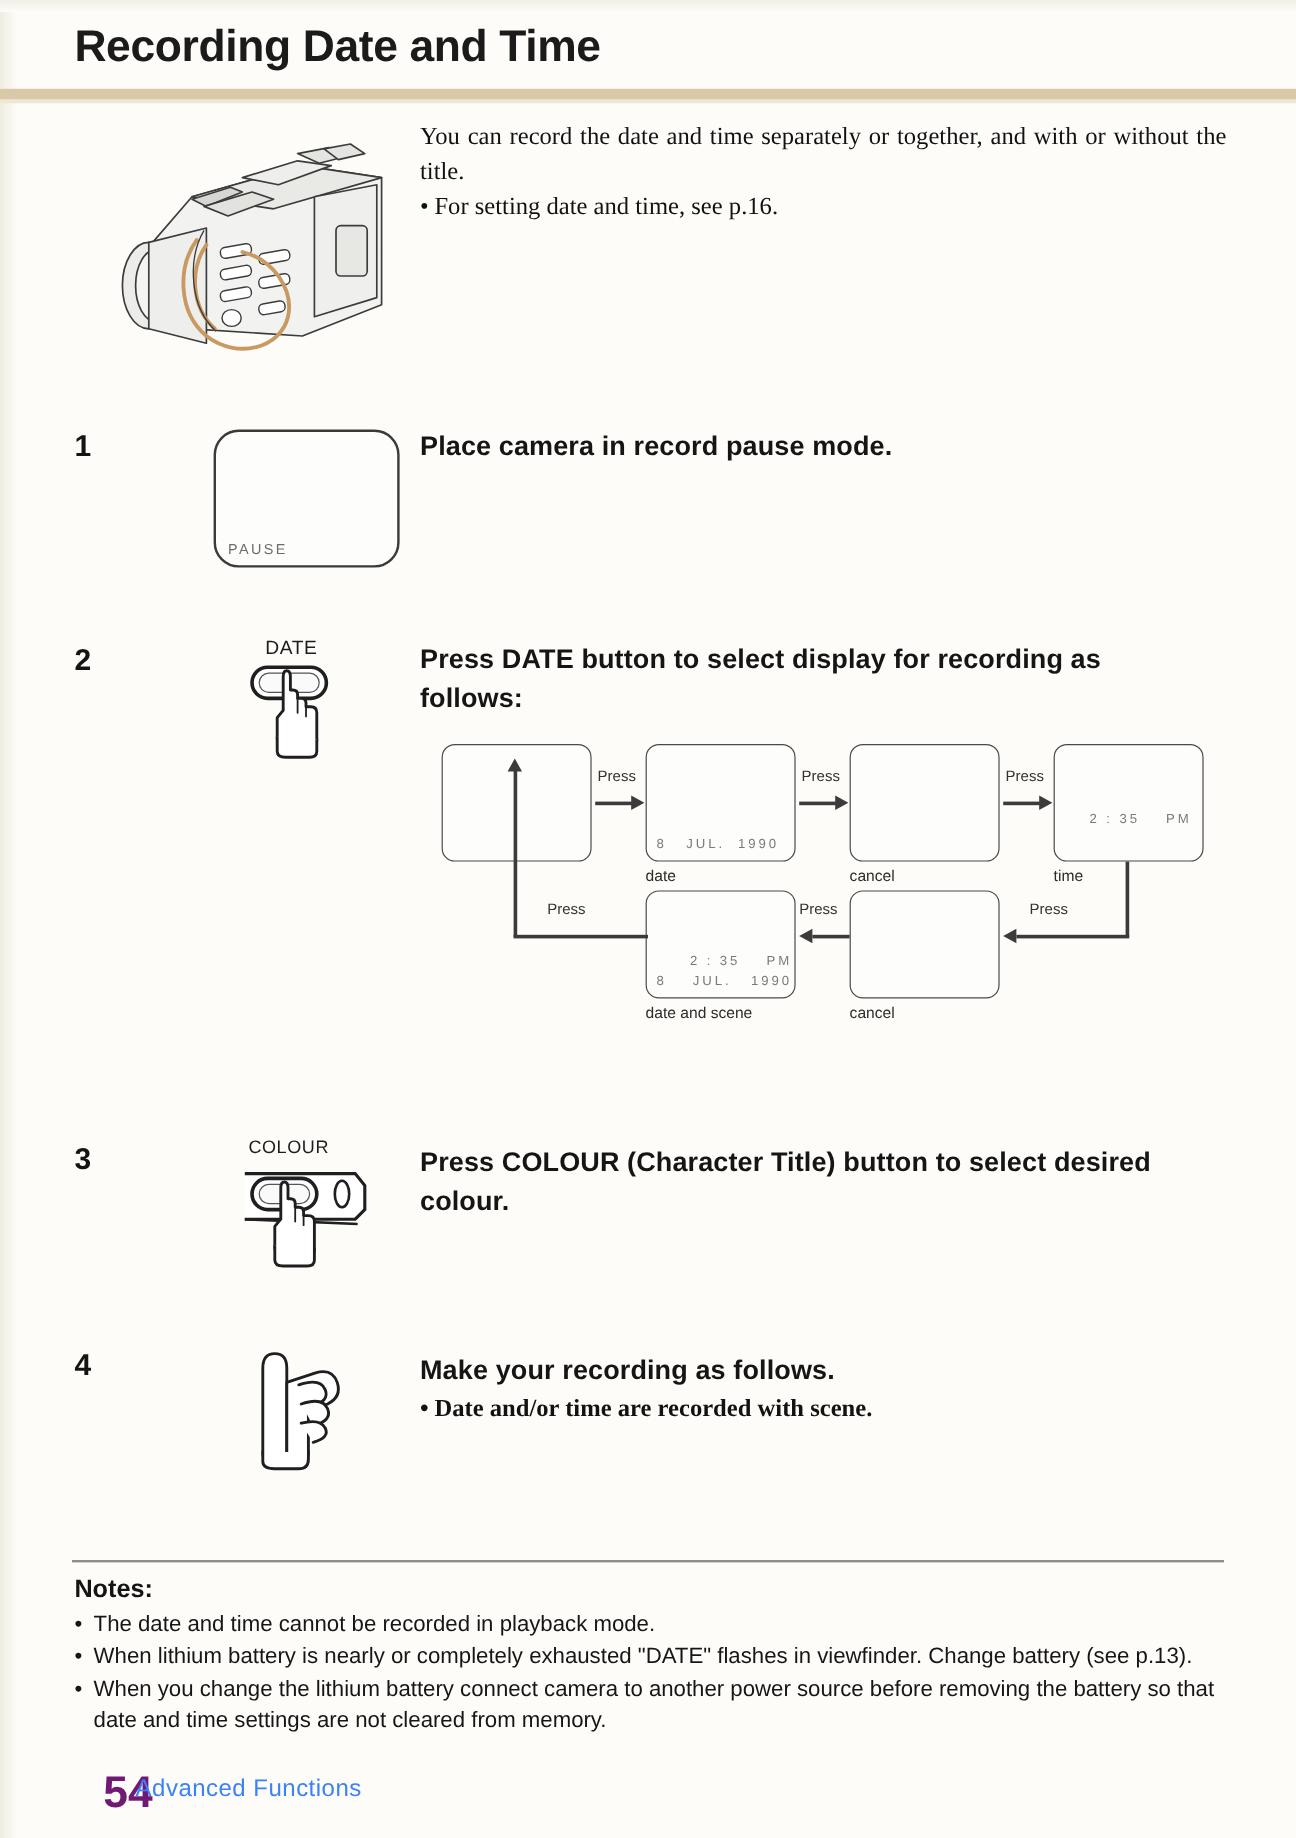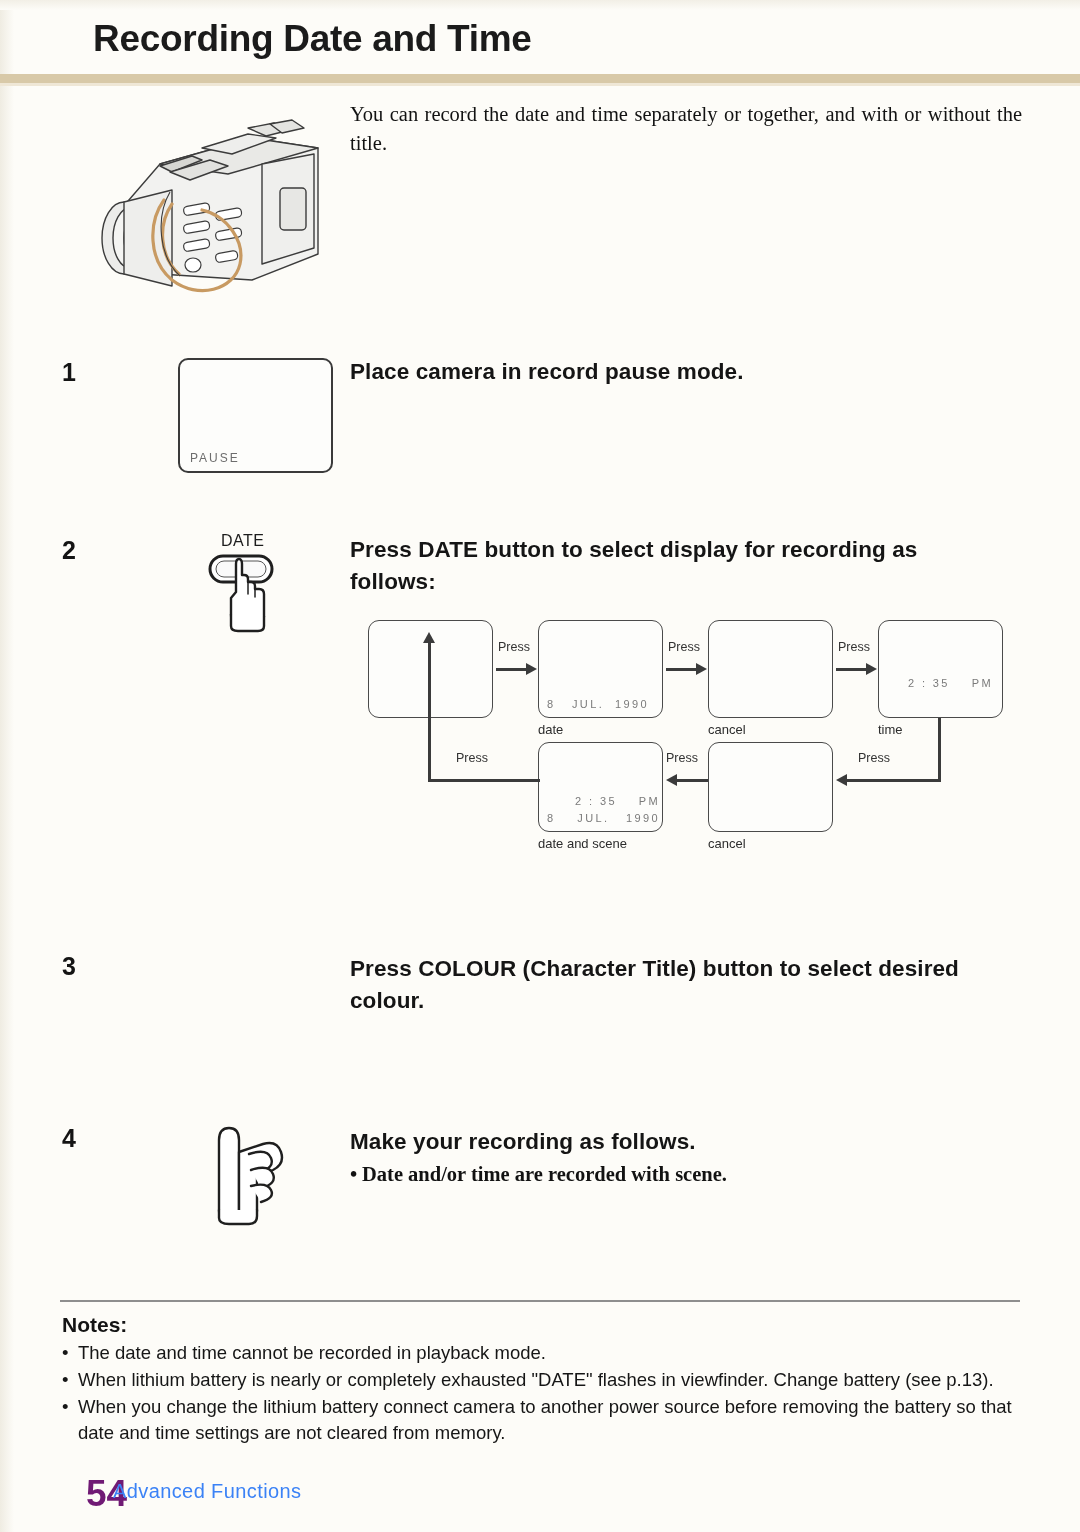--- a/index.html
+++ b/index.html
@@ -32,21 +32,20 @@
 
   
   .page-title {
     position: absolute;
     left: 62px;
     top: 18px;
     font-size: 37px;
     font-weight: bold;
     letter-spacing: -0.3px;
     color: #1b1b1b;
-    margin-left: 31px;
   }
   .title-rule {
     position: absolute;
     left: 0;
     top: 74px;
     width: 1080px;
     height: 9px;
     background: #d8c9a8;
   }
   .title-rule-shadow {
@@ -108,21 +107,21 @@
     font-family: "Liberation Serif", serif;
     font-size: 20.5px;
     line-height: 29px;
     color: #121212;
   }
 
   
   .vf {
     position: absolute;
     border: 2px solid #3a3a3a;
-    border-radius: 10px;
+    border-radius: 21px;
     background: #fdfdfb;
     box-sizing: border-box;
   }
   .vf-text {
     position: absolute;
     font-family: "Liberation Sans", sans-serif;
     color: #6d6d6d;
     letter-spacing: 2px;
     white-space: pre;
   }
@@ -295,20 +294,23 @@
         <path d="M120 100 C 106 120, 107 152, 127 170"></path>
       </g>
       <g fill="none" stroke="#3c3c3c" stroke-width="1.1">
         <path d="M118 88 C 104 112, 106 152, 128 172"></path>
       </g>
     </svg>
   </div>
 
   <div class="intro">
     <div>You can record the date and time separately or together, and with or without the title.</div>
+    <div class="bullet-line">
+      <span class="dot">•</span><span>For setting date and time, see p.16.</span>
+    </div>
   </div>
 
   <div class="step-num" style="left:62px; top:358px;">1</div>
 
   <div class="vf" style="left:178px; top:358px; width:155px; height:115px;">
     <span class="vf-text" style="left:10px; bottom:6px; font-size:12px;">PAUSE</span>
   </div>
 
   <div class="step-head" style="left:350px; top:356px; width:660px;">Place camera in record pause mode.</div>
 
@@ -384,20 +386,41 @@
 
     <div class="fline" style="left:68px; top:167px; width:112px; height:2.5px;"></div>
     <div class="fline" style="left:68px; top:30px; width:2.5px; height:139px;"></div>
     <div class="arrow-u" style="left:63px; top:20px;"></div>
     <div class="flow-label" style="left:96px; top:139px;">Press</div>
 
   </div>
 
   <div class="step-num" style="left:62px; top:952px;">3</div>
 
+  <div style="position:absolute; left:200px; top:948px; width:115px; height:110px;">
+    <div style="position:absolute; left:7px; top:0; font-size:15px; letter-spacing:0.5px; color:#1c1c1c;">COLOUR</div>
+    <svg width="115" height="90" viewBox="0 0 115 90" style="position:absolute; left:0; top:20px;">
+
+      <path d="M4 10 L96 10 L104 20 L104 40 L96 48 L4 48" fill="#ffffff" stroke="#1f1f1f" stroke-width="2.6"></path>
+
+      <rect x="10" y="14" width="54" height="26" rx="13" fill="#ffffff" stroke="#1f1f1f" stroke-width="3"></rect>
+      <rect x="16" y="19" width="42" height="16" rx="8" fill="#fafafa" stroke="#555" stroke-width="1"></rect>
+
+      <ellipse cx="85" cy="27" rx="6" ry="11" fill="#ffffff" stroke="#1f1f1f" stroke-width="2.2"></ellipse>
+
+      <path d="M4 48 L98 52" stroke="#1f1f1f" stroke-width="2.2" fill="none"></path>
+
+      <g fill="#ffffff" stroke="#1f1f1f" stroke-width="2.4" stroke-linejoin="round" stroke-linecap="round">
+        <path d="M34 22 L34 48 L29 54 L29 70 Q29 80 38 80 L55 80 Q62 80 62 72 L62 50 Q62 45 57 45 L53 45 L53 42 Q53 38 49 38 L46 38 L46 35 Q46 31 42 31 L40 31 L40 22 Q40 17 37 17 Q34 17 34 22 Z"></path>
+        <path d="M46 38 L46 50" stroke-width="1.5"></path>
+        <path d="M53 45 L53 53" stroke-width="1.5"></path>
+      </g>
+      <path d="M29 70 L29 82 Q29 87 36 87 L56 87 Q62 87 62 82 L62 72" fill="#ffffff" stroke="#1f1f1f" stroke-width="2.4"></path>
+    </svg>
+  </div>
 
   <div class="step-head" style="left:350px; top:953px; width:660px;">Press COLOUR (Character Title) button to select desired colour.</div>
 
   <div class="step-num" style="left:62px; top:1124px;">4</div>
 
   <div style="position:absolute; left:205px; top:1118px; width:110px; height:110px;">
     <svg width="110" height="110" viewBox="0 0 110 110">
       <g fill="#ffffff" stroke="#1f1f1f" stroke-width="2.4" stroke-linejoin="round" stroke-linecap="round">
 
         <path d="M14 22 Q14 10 24 10 Q34 10 34 22 L34 92 Q34 102 24 102 Q14 102 14 92 Z"></path>

